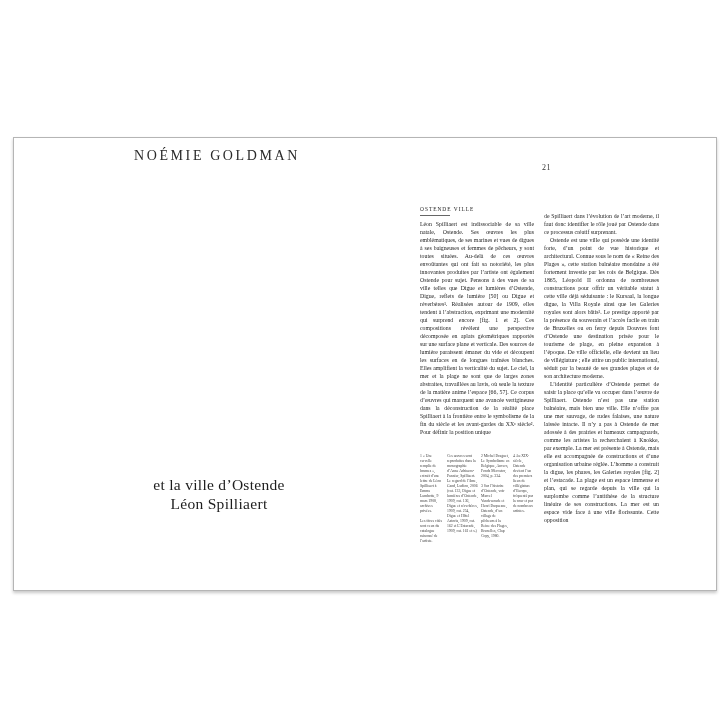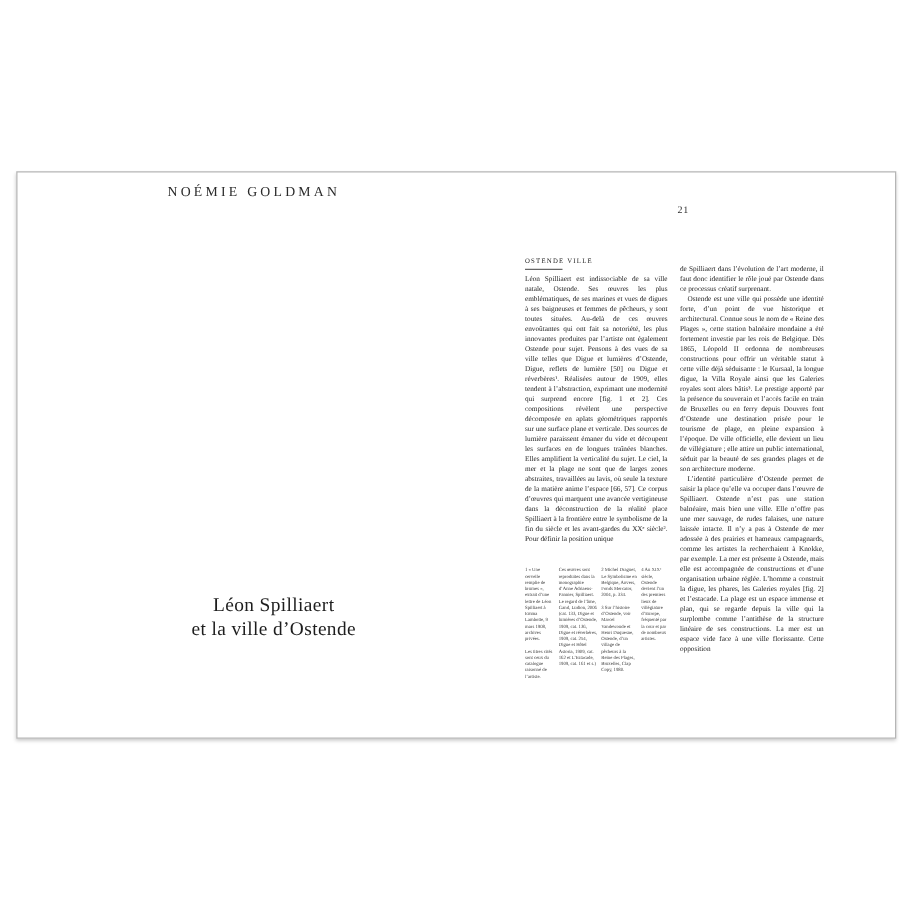--- a/index.html
+++ b/index.html
@@ -8,21 +8,21 @@
     background:#ffffff;
     font-family:"Liberation Serif", serif;
   }
   .spread{
     position:absolute;left:13px;top:137px;width:702px;height:452px;
     background:#ffffff;border:1px solid #b5b5b5;
     box-shadow:0 2px 3px rgba(0,0,0,0.22);
   }
   .author{
     position:absolute;left:120px;top:10px;
-    font-size:11px;letter-spacing:2.6px;color:#2a2a2a;white-space:nowrap;
+    font-size:14px;letter-spacing:2.6px;color:#2a2a2a;white-space:nowrap;
   }
   .page-number{
     position:absolute;left:528px;top:25px;width:20px;text-align:left;
     font-size:8px;letter-spacing:0.5px;color:#333;
   }
   .title{
     position:absolute;left:25px;top:58px;width:360px;text-align:center;
   }
   .title-line{
     display:block;line-height:48px;font-size:44px;letter-spacing:3px;
@@ -60,22 +60,22 @@
 </style>
 </head>
 <body>
 
 <div class="spread">
 
   <div class="author">NOÉMIE GOLDMAN</div>
 
 
   <div class="subtitle">
+    <div>et la ville d’Ostende</div>
     <div>Léon Spilliaert</div>
-    <div>et la ville d’Ostende</div>
   </div>
 
   <div class="page-number">21</div>
 
   <div class="col col1">
     <div class="section-heading">OSTENDE VILLE</div>
     <div class="heading-rule"></div>
     <p class="body-text">Léon Spilliaert est indissociable de sa ville natale, Ostende. Ses œuvres les plus emblématiques, de ses marines et vues de digues à ses baigneuses et femmes de pêcheurs, y sont toutes situées. Au-delà de ces œuvres envoûtantes qui ont fait sa notoriété, les plus innovantes produites par l’artiste ont également Ostende pour sujet. Pensons à des vues de sa ville telles que Digue et lumières d’Ostende, Digue, reflets de lumière [50] ou Digue et réverbères¹. Réalisées autour de 1909, elles tendent à l’abstraction, exprimant une modernité qui surprend encore [fig. 1 et 2]. Ces compositions révèlent une perspective décomposée en aplats géométriques rapportés sur une surface plane et verticale. Des sources de lumière paraissent émaner du vide et découpent les surfaces en de longues traînées blanches. Elles amplifient la verticalité du sujet. Le ciel, la mer et la plage ne sont que de larges zones abstraites, travaillées au lavis, où seule la texture de la matière anime l’espace [66, 57]. Ce corpus d’œuvres qui marquent une avancée vertigineuse dans la déconstruction de la réalité place Spilliaert à la frontière entre le symbolisme de la fin du siècle et les avant-gardes du XXᵉ siècle². Pour définir la position unique</p>
   </div>
 

